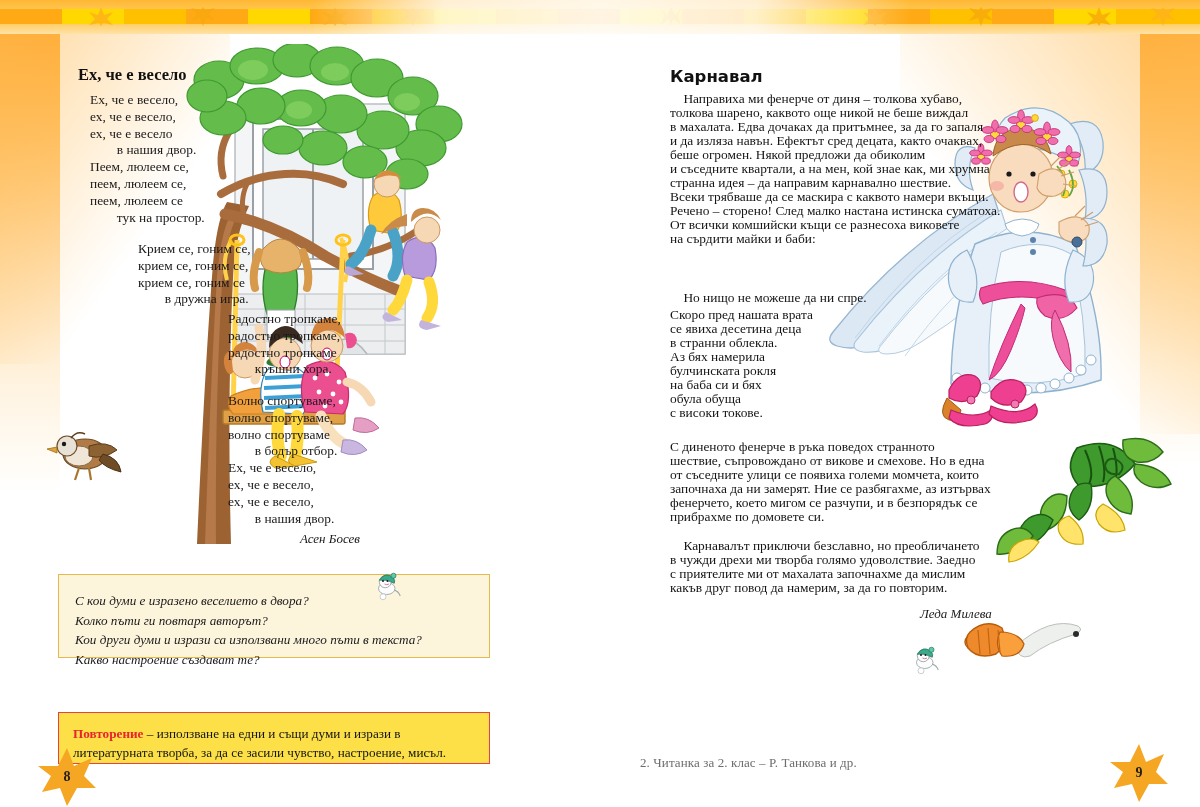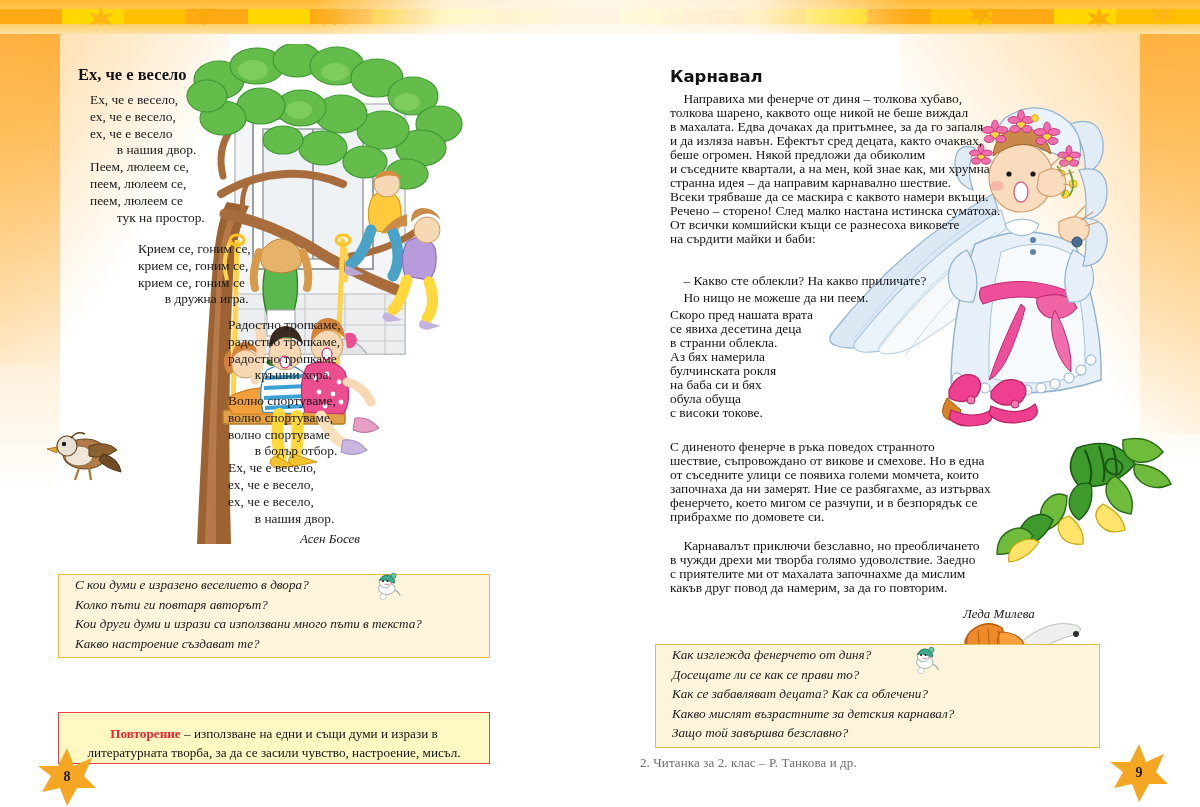--- a/index.html
+++ b/index.html
@@ -79,26 +79,25 @@
     font-family:Liberation Serif, serif;
   }
 
   
   .qbox{
     position:absolute;background:#fdf4dc;border:1.4px solid #e8b84b;
     box-sizing:border-box;
   }
   .qbox .qtext{
     font-style:italic;font-size:13.2px;line-height:19.5px;color:#1b1b1b;
-    white-space:pre-wrap;padding:0 14px 10px 16px;
+    white-space:pre-wrap;padding:16px 14px 10px 16px;
   }
   .defbox{
-    position:absolute;background:#fef9c3;border:1.3px solid #e8404a;
+    position:absolute;background:#fde047;border:1.3px solid #e8404a;
     box-sizing:border-box;
-    text-align:center;
   }
   .defbox .dtext{
     font-size:13.2px;line-height:19px;color:#141414;padding:11px 14px 9px 14px;
     white-space:pre-wrap;
   }
   .defbox .term{color:#e8242f;font-weight:bold;}
 
   .footer-note{
     position:absolute;font-size:13px;color:#6d6d6d;letter-spacing:.1px;
   }
@@ -343,21 +342,21 @@
 Пеем, люлеем се,
 пеем, люлеем се,
 пеем, люлеем се
         тук на простор.</div>
 
     <div class="poem-block" style="left:90px;top:207px;margin-left:48px;">Крием се, гоним се,
 крием се, гоним се,
 крием се, гоним се
         в дружна игра.</div>
 
-    <div class="poem-block" style="left:228px;top:283px;">Радостно тропкаме,
+    <div class="poem-block" style="left:228px;top:277px;">Радостно тропкаме,
 радостно тропкаме,
 радостно тропкаме
         кръшни хора.</div>
 
     <div class="poem-block" style="left:228px;top:359px;">Волно спортуваме,
 волно спортуваме,
 волно спортуваме
         в бодър отбор.
 Ех, че е весело,
 ех, че е весело,
@@ -568,23 +567,22 @@
 в махалата. Едва дочаках да притъмнее, за да го запаля
 и да изляза навън. Ефектът сред децата, както очаквах,
 беше огромен. Някой предложи да обиколим
 и съседните квартали, а на мен, кой знае как, ми хрумна
 странна идея – да направим карнавално шествие.
 Всеки трябваше да се маскира с каквото намери вкъщи.
 Речено – сторено! След малко настана истинска суматоха.
 От всички комшийски къщи се разнесоха виковете
 на сърдити майки и баби:</div>
 
-    <div class="prose" style="left:70px;top:240px;width:400px;">    – Какво сте облекли? На какво приличате?</div>
-
-    <div class="prose" style="left:70px;top:257px;width:400px;">    Но нищо не можеше да ни пеем.</div>
+
+    <div class="prose" style="left:70px;top:257px;width:400px;">    Но нищо не можеше да ни спре.</div>
 
     <div class="prose" style="left:70px;top:274px;width:190px;">Скоро пред нашата врата
 се явиха десетина деца
 в странни облекла.
 Аз бях намерила
 булчинската рокля
 на баба си и бях
 обула обуща
 с високи токове.</div>
 
@@ -593,29 +591,22 @@
 от съседните улици се появиха големи момчета, които
 започнаха да ни замерят. Ние се разбягахме, аз изтървах
 фенерчето, което мигом се разчупи, и в безпорядък се
 прибрахме по домовете си.</div>
 
     <div class="prose" style="left:70px;top:505px;width:420px;">    Карнавалът приключи безславно, но преобличането
 в чужди дрехи ми творба голямо удоволствие. Заедно
 с приятелите ми от махалата започнахме да мислим
 какъв друг повод да намерим, за да го повторим.</div>
 
-    <div class="byline" style="left:320px;top:572px;margin-left:43px;">Леда Милева</div>
-
-    <div class="qbox" style="left:55px;top:610px;width:445px;height:104px;">
-      <div class="qtext">Как изглежда фенерчето от диня?
-Досещате ли се как се прави то?
-Как се забавляват децата? Как са облечени?
-Какво мислят възрастните за детския карнавал?
-Защо той завършва безславно?</div>
-    </div>
+    <div class="byline" style="left:320px;top:572px;">Леда Милева</div>
+
     <svg class="hint-icon" style="left:310px;top:612px;" width="40" height="40" viewBox="0 0 40 40">
       <ellipse cx="17" cy="22" rx="11" ry="8" fill="#fdfdfd" stroke="#9aa6ad" stroke-width="1.2"></ellipse>
       <circle cx="15" cy="13" r="8" fill="#fdfdfd" stroke="#9aa6ad" stroke-width="1.2"></circle>
       <path d="M7 11 q8 -12 18 -4 q4 4 2 8 q-10 -6 -20 -4z" fill="#3aa98c" stroke="#26735e" stroke-width="1"></path>
       <circle cx="26" cy="5" r="3.4" fill="#5fc9a8" stroke="#26735e" stroke-width=".9"></circle>
       <circle cx="12" cy="12" r="1.3" fill="#1a1a1a"></circle>
         <circle cx="18" cy="12" r="1.3" fill="#1a1a1a"></circle>
       <path d="M14 16 q3 2 6 0" stroke="#e0668c" stroke-width="1.2" fill="none"></path>
       <circle cx="12" cy="33" r="4" fill="#fff" stroke="#b5bfc5" stroke-width="1"></circle>
       <path d="M27 24 q6 2 8 8" stroke="#9aa6ad" stroke-width="1.4" fill="none"></path>

